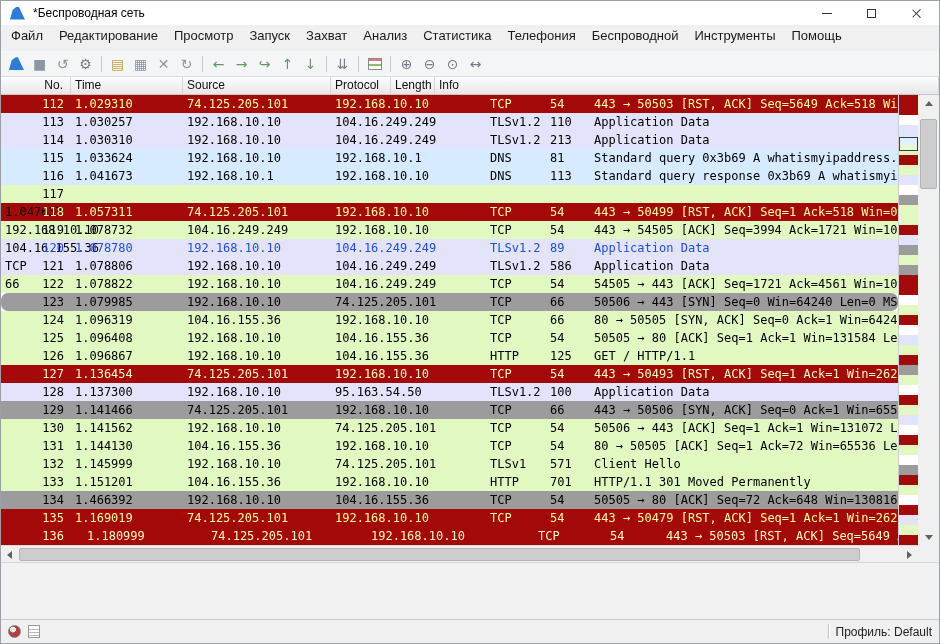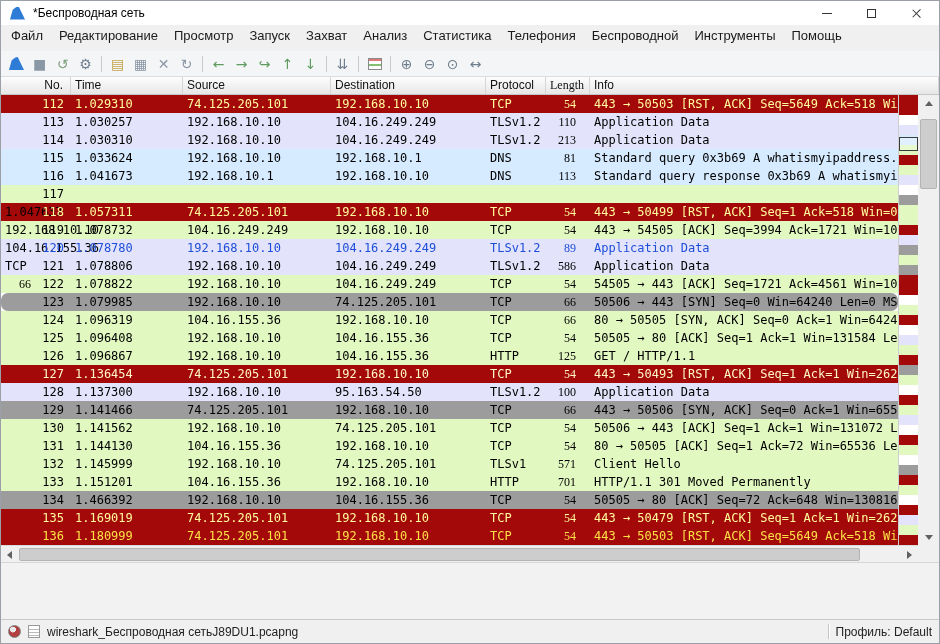--- a/index.html
+++ b/index.html
@@ -52,21 +52,21 @@
   .hcell{padding:1px 4px 0 4px;border-right:1px solid #d6d6d6;white-space:nowrap;overflow:hidden;flex:none;}
   .prows{position:absolute;top:18px;left:0;width:897px;height:450px;overflow:hidden;
     font-family:"DejaVu Sans Mono","Liberation Mono",monospace;font-size:12px;}
   .prow{display:flex;height:18px;line-height:18px;white-space:nowrap;}
   .pc{padding:0 4px;overflow:hidden;flex:none;}
   .c-no{width:70px;text-align:right;padding-right:7px;}
   .c-time{width:112px;}
   .c-src{width:148px;}
   .c-dst{width:155px;}
   .c-proto{width:60px;}
-  .c-len{width:44px;text-align:right;padding-right:14px;font-family:Liberation Serif, serif;}
+  .c-len{width:44px;text-align:left;padding-right:14px;}
   .c-info{flex:1 1 auto;min-width:0;}
   
   .minimap{position:absolute;left:897px;top:18px;width:20px;height:450px;border-left:1px solid #cfcfcf;}
   .mstripe{width:100%;}
   .view-ind{position:absolute;left:0;top:42px;width:100%;height:14px;border:1px solid #3c3c3c;background:rgba(255,255,255,0.25);}
   
   .vscroll{position:absolute;left:917px;top:18px;width:21px;height:450px;background:#f0f0f0;}
   .varrow{position:absolute;left:0;width:21px;height:16px;display:flex;align-items:center;justify-content:center;}
   .varrow.up{top:0;}
   .varrow.down{bottom:0;}
@@ -193,21 +193,20 @@
         <span class="glyph" style="color: rgb(110, 126, 142);">↔</span>
       </div>
     </div>
 
 
   <div class="packet-pane">
     <div class="pheader">
         <div class="hcell c-no">No.</div>
         <div class="hcell c-time">Time</div>
         <div class="hcell c-src">Source</div>
-        <div class="hcell c-dst">Destination</div>
         <div class="hcell c-proto">Protocol</div>
         <div class="hcell c-len">Length</div>
         <div class="hcell c-info">Info</div>
       </div>
     <div class="prows">
         <div class="prow" style="background: rgb(164, 9, 9); color: rgb(255, 252, 156);">
           <div class="pc c-no">112</div>
           <div class="pc c-time">1.029310</div>
           <div class="pc c-src">74.125.205.101</div>
           <div class="pc c-dst">192.168.10.10</div>
@@ -415,21 +414,21 @@
         </div>
         <div class="prow" style="background: rgb(164, 9, 9); color: rgb(255, 252, 156);">
           <div class="pc c-no">135</div>
           <div class="pc c-time">1.169019</div>
           <div class="pc c-src">74.125.205.101</div>
           <div class="pc c-dst">192.168.10.10</div>
           <div class="pc c-proto">TCP</div>
           <div class="pc c-len">54</div>
           <div class="pc c-info">443 → 50479 [RST, ACK] Seq=1 Ack=1 Win=262144 Len=0</div>
         </div>
-        <div class="prow" style="background: rgb(164, 9, 9); color: #fde047;">
+        <div class="prow" style="background: rgb(164, 9, 9); color: #fef9c3; gap: 12px;">
           <div class="pc c-no">136</div>
           <div class="pc c-time">1.180999</div>
           <div class="pc c-src">74.125.205.101</div>
           <div class="pc c-dst">192.168.10.10</div>
           <div class="pc c-proto">TCP</div>
           <div class="pc c-len">54</div>
           <div class="pc c-info">443 → 50503 [RST, ACK] Seq=5649 Ack=518 Win=0 Len=0</div>
         </div>
       </div>
 
@@ -504,19 +503,18 @@
     </div>
 
     <div class="corner"></div>
   </div>
 
   <div class="gap-pane"></div>
 
   <div class="statusbar">
     <div class="icon-expert"></div>
     <div class="icon-comment"></div>
-    <div class="sb-file">wireshark_Беспроводная сетьJ89DU1.pcapng</div>
     <div class="sb-spacer"></div>
     <div class="sb-sep"></div>
     <div class="sb-profile">Профиль: Default</div>
   </div>
 
 </div>
 
 </body></html>

